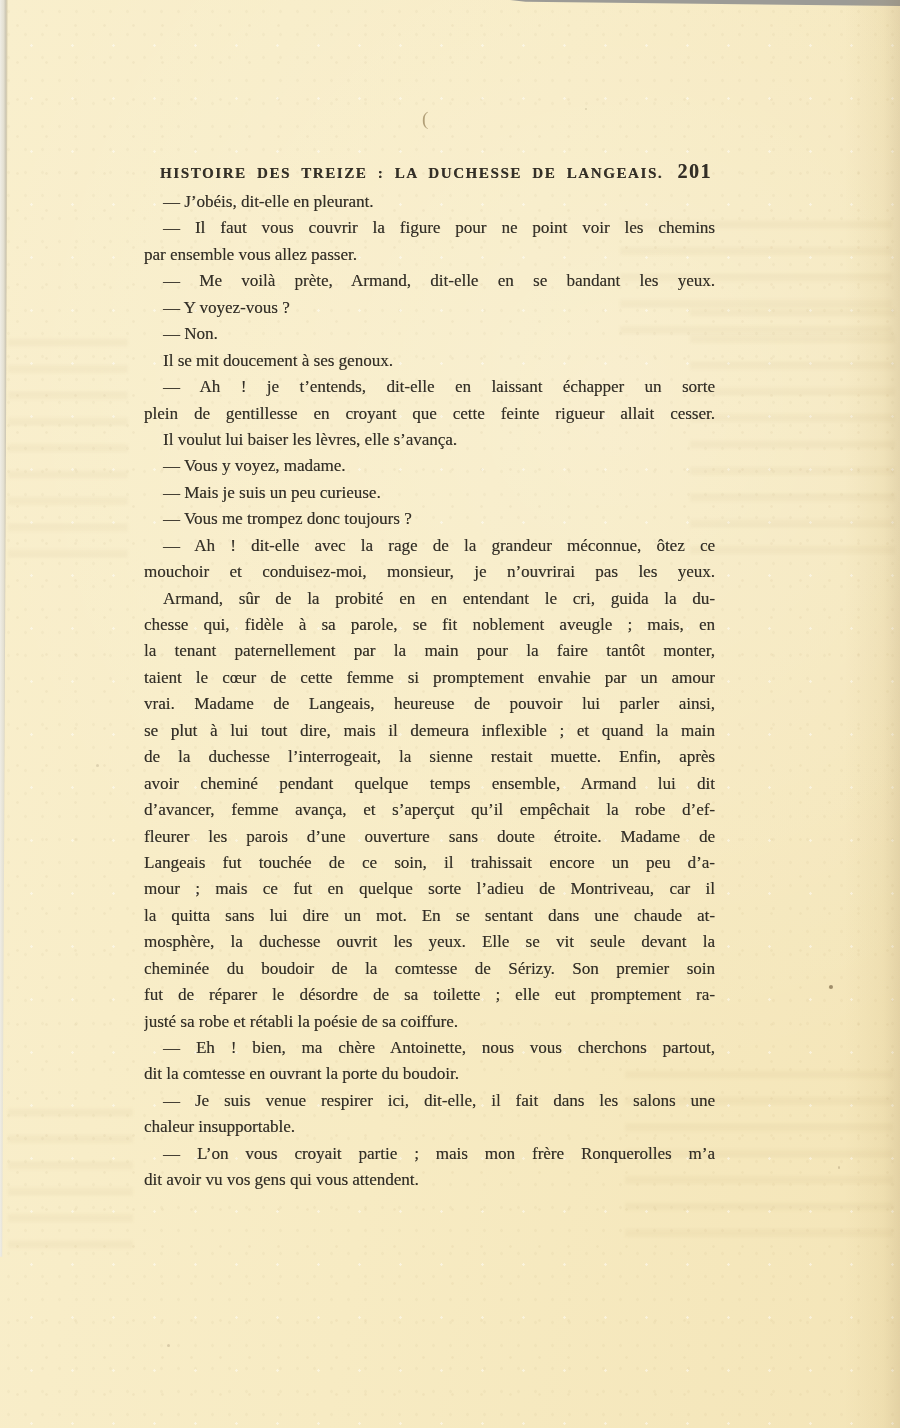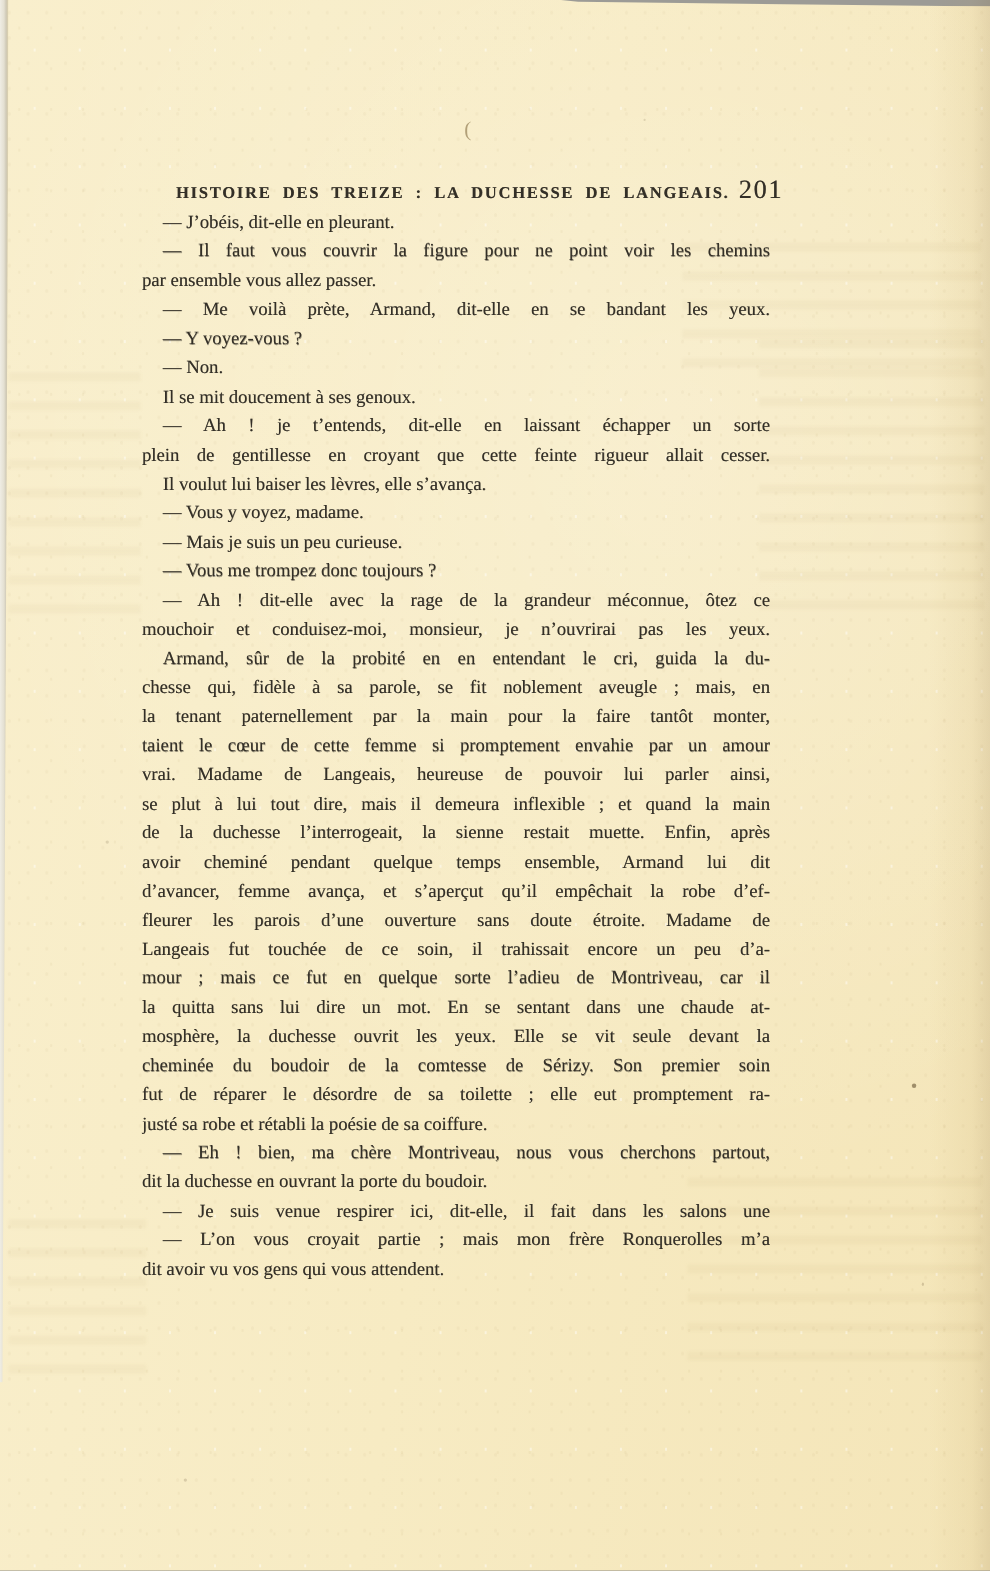--- a/index.html
+++ b/index.html
@@ -86,26 +86,26 @@
     text-shadow: 0.3px 0.2px 0 rgba(51,47,39,0.6);
   }
   .running-title {
     margin-left: 19px;
     font-size: 15px; font-weight: bold;
     letter-spacing: 1.6px; word-spacing: 5px;
     white-space: nowrap;
   }
   .page-number {
     margin-left: auto;
-    font-size: 24px; letter-spacing: 1.5px; font-weight: normal;
+    font-size: 20px; letter-spacing: 1.5px; font-weight: bold;
   }
 
   
   .text-block {
-    position: absolute; left: 129px; top: 189px; width: 571px;
+    position: absolute; left: 144px; top: 189px; width: 571px;
     text-shadow: 0.3px 0.2px 0 rgba(51,47,39,0.5);
   }
   .line {
     font-size: 17px;
     line-height: 26.45px;
     height: 26.45px;
     overflow: hidden;
     white-space: normal;
   }
   .line.j { text-align: justify; text-align-last: justify; }
@@ -164,20 +164,21 @@
       <div class="line j">avoir cheminé pendant quelque temps ensemble, Armand lui dit</div>
       <div class="line j">d’avancer, femme avança, et s’aperçut qu’il empêchait la robe d’ef-</div>
       <div class="line j">fleurer les parois d’une ouverture sans doute étroite. Madame de</div>
       <div class="line j">Langeais fut touchée de ce soin, il trahissait encore un peu d’a-</div>
       <div class="line j">mour ; mais ce fut en quelque sorte l’adieu de Montriveau, car il</div>
       <div class="line j">la quitta sans lui dire un mot. En se sentant dans une chaude at-</div>
       <div class="line j">mosphère, la duchesse ouvrit les yeux. Elle se vit seule devant la</div>
       <div class="line j">cheminée du boudoir de la comtesse de Sérizy. Son premier soin</div>
       <div class="line j">fut de réparer le désordre de sa toilette ; elle eut promptement ra-</div>
       <div class="line">justé sa robe et rétabli la poésie de sa coiffure.</div>
-      <div class="line j i">— Eh ! bien, ma chère Montriveau, nous vous cherchons partout,</div>
-      <div class="line">dit la duchesse en ouvrant la porte du boudoir.</div>
+      <div class="line j i">— Eh ! bien, ma chère Antoinette, nous vous cherchons partout,</div>
+      <div class="line">dit la comtesse en ouvrant la porte du boudoir.</div>
       <div class="line j i">— Je suis venue respirer ici, dit-elle, il fait dans les salons une</div>
+      <div class="line">chaleur insupportable.</div>
       <div class="line j i">— L’on vous croyait partie ; mais mon frère Ronquerolles m’a</div>
       <div class="line">dit avoir vu vos gens qui vous attendent.</div>
     </div>
 
 </div>
 
 </body></html>

